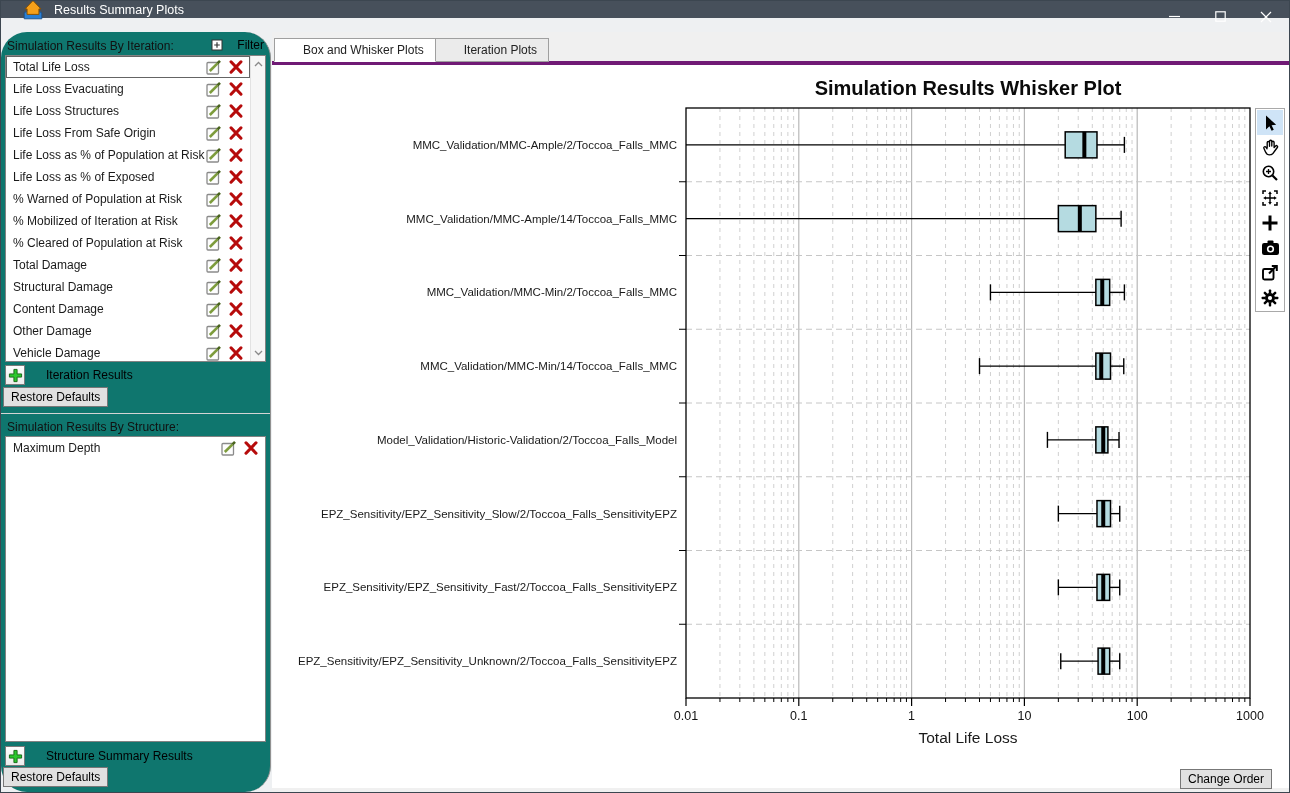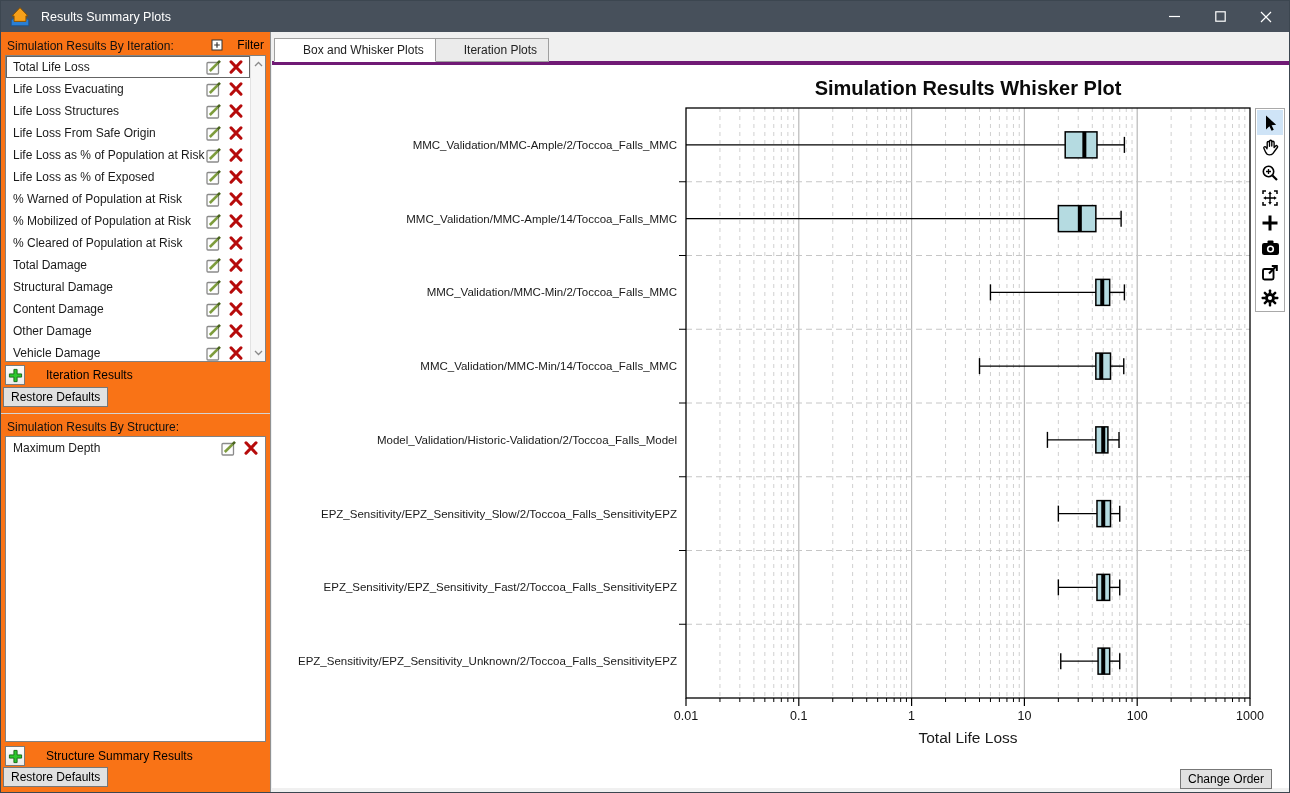--- a/index.html
+++ b/index.html
@@ -1,27 +1,27 @@
 <!DOCTYPE html>
 <html><head>
 <meta charset="utf-8">
 <style>
   * { box-sizing: border-box; margin: 0; padding: 0; }
   html,body { width:1290px; height:793px; }
   body { position:relative; background:#eef0f2; font-family:"Liberation Sans",sans-serif; overflow:hidden; border:1px solid #3c4650; }
 
   
-  .titlebar { position:absolute; left:0; top:0; right:0; height:31px; background:#47505b; display:flex; align-items:center; color:#fff; }
+  .titlebar { position:absolute; left:0; top:0; right:0; height:17px; background:#47505b; display:flex; align-items:center; color:#fff;padding-left:13px; }
   .titlebar .app-icon { width:22px; height:22px; margin:0 10px 0 8px; }
   .titlebar .title { font-size:12.5px; }
   .win-controls { position:absolute; right:0; top:0; height:31px; display:flex; }
   .win-btn { width:46px; height:31px; display:flex; align-items:center; justify-content:center; }
 
   
-  .sidebar { position:absolute; left:0; top:31px; width:270px; bottom:0; background:#f97316; border-right:1px solid #919191; }
+  .sidebar { position:absolute; left:0; top:31px; width:270px; bottom:0; background:#0f766e; border-right:1px solid #919191;border-radius:26px; }
   .section-heading { position:absolute; left:6px; font-size:12px; color:#111; }
   .filter-btn { position:absolute; right:6px; top:6px; display:flex; align-items:center; gap:14px; font-size:12px; cursor:default; }
   .listbox { position:absolute; left:4px; width:261px; background:#fff; border:1px solid #828282; overflow:hidden; }
   .lrow { height:22px; display:flex; align-items:center; font-size:12px; color:#1a1a1a; padding-left:7px; }
   .lrow.selected { outline:1px solid #646464; outline-offset:-1px; }
   .lrow .lbl { flex:1; white-space:nowrap; overflow:hidden; }
   .rowicon { width:16px; height:16px; margin-right:6px; flex:0 0 auto; }
   .scrollbar { position:absolute; right:0; top:0; bottom:0; width:15px; background:#f6f6f6; border-left:1px solid #e2e2e2; }
   .sb-arrow { position:absolute; left:0; width:15px; height:16px; display:flex; align-items:center; justify-content:center; }
   .addrow { position:absolute; left:4px; display:flex; align-items:center; gap:21px; font-size:12px; }
@@ -158,21 +158,21 @@
     <svg class="rowicon" viewBox="0 0 16 16">
       <rect x="1" y="3.5" width="11.5" height="11.5" rx="1" fill="#fdfdfd" stroke="#8a8a8a" stroke-width="1.3"></rect>
       <path d="M3.8 12 L11.5 4.3" stroke="#7d9c3c" stroke-width="2.6"></path>
       <path d="M11.5 4.3 L14 1.8" stroke="#49641d" stroke-width="2.6"></path>
     </svg>
     <svg class="rowicon" viewBox="0 0 16 16">
       <path d="M3 2.8 L13 13.2 M13 2.8 L3 13.2" stroke="#b60b0b" stroke-width="3.1" stroke-linecap="round"></path>
     </svg>
   </div>
         <div class="lrow">
-    <span class="lbl">% Mobilized of Population at Risk</span>
+    <span class="lbl">% Mobilized of Iteration at Risk</span>
     <svg class="rowicon" viewBox="0 0 16 16">
       <rect x="1" y="3.5" width="11.5" height="11.5" rx="1" fill="#fdfdfd" stroke="#8a8a8a" stroke-width="1.3"></rect>
       <path d="M3.8 12 L11.5 4.3" stroke="#7d9c3c" stroke-width="2.6"></path>
       <path d="M11.5 4.3 L14 1.8" stroke="#49641d" stroke-width="2.6"></path>
     </svg>
     <svg class="rowicon" viewBox="0 0 16 16">
       <path d="M3 2.8 L13 13.2 M13 2.8 L3 13.2" stroke="#b60b0b" stroke-width="3.1" stroke-linecap="round"></path>
     </svg>
   </div>
         <div class="lrow">

